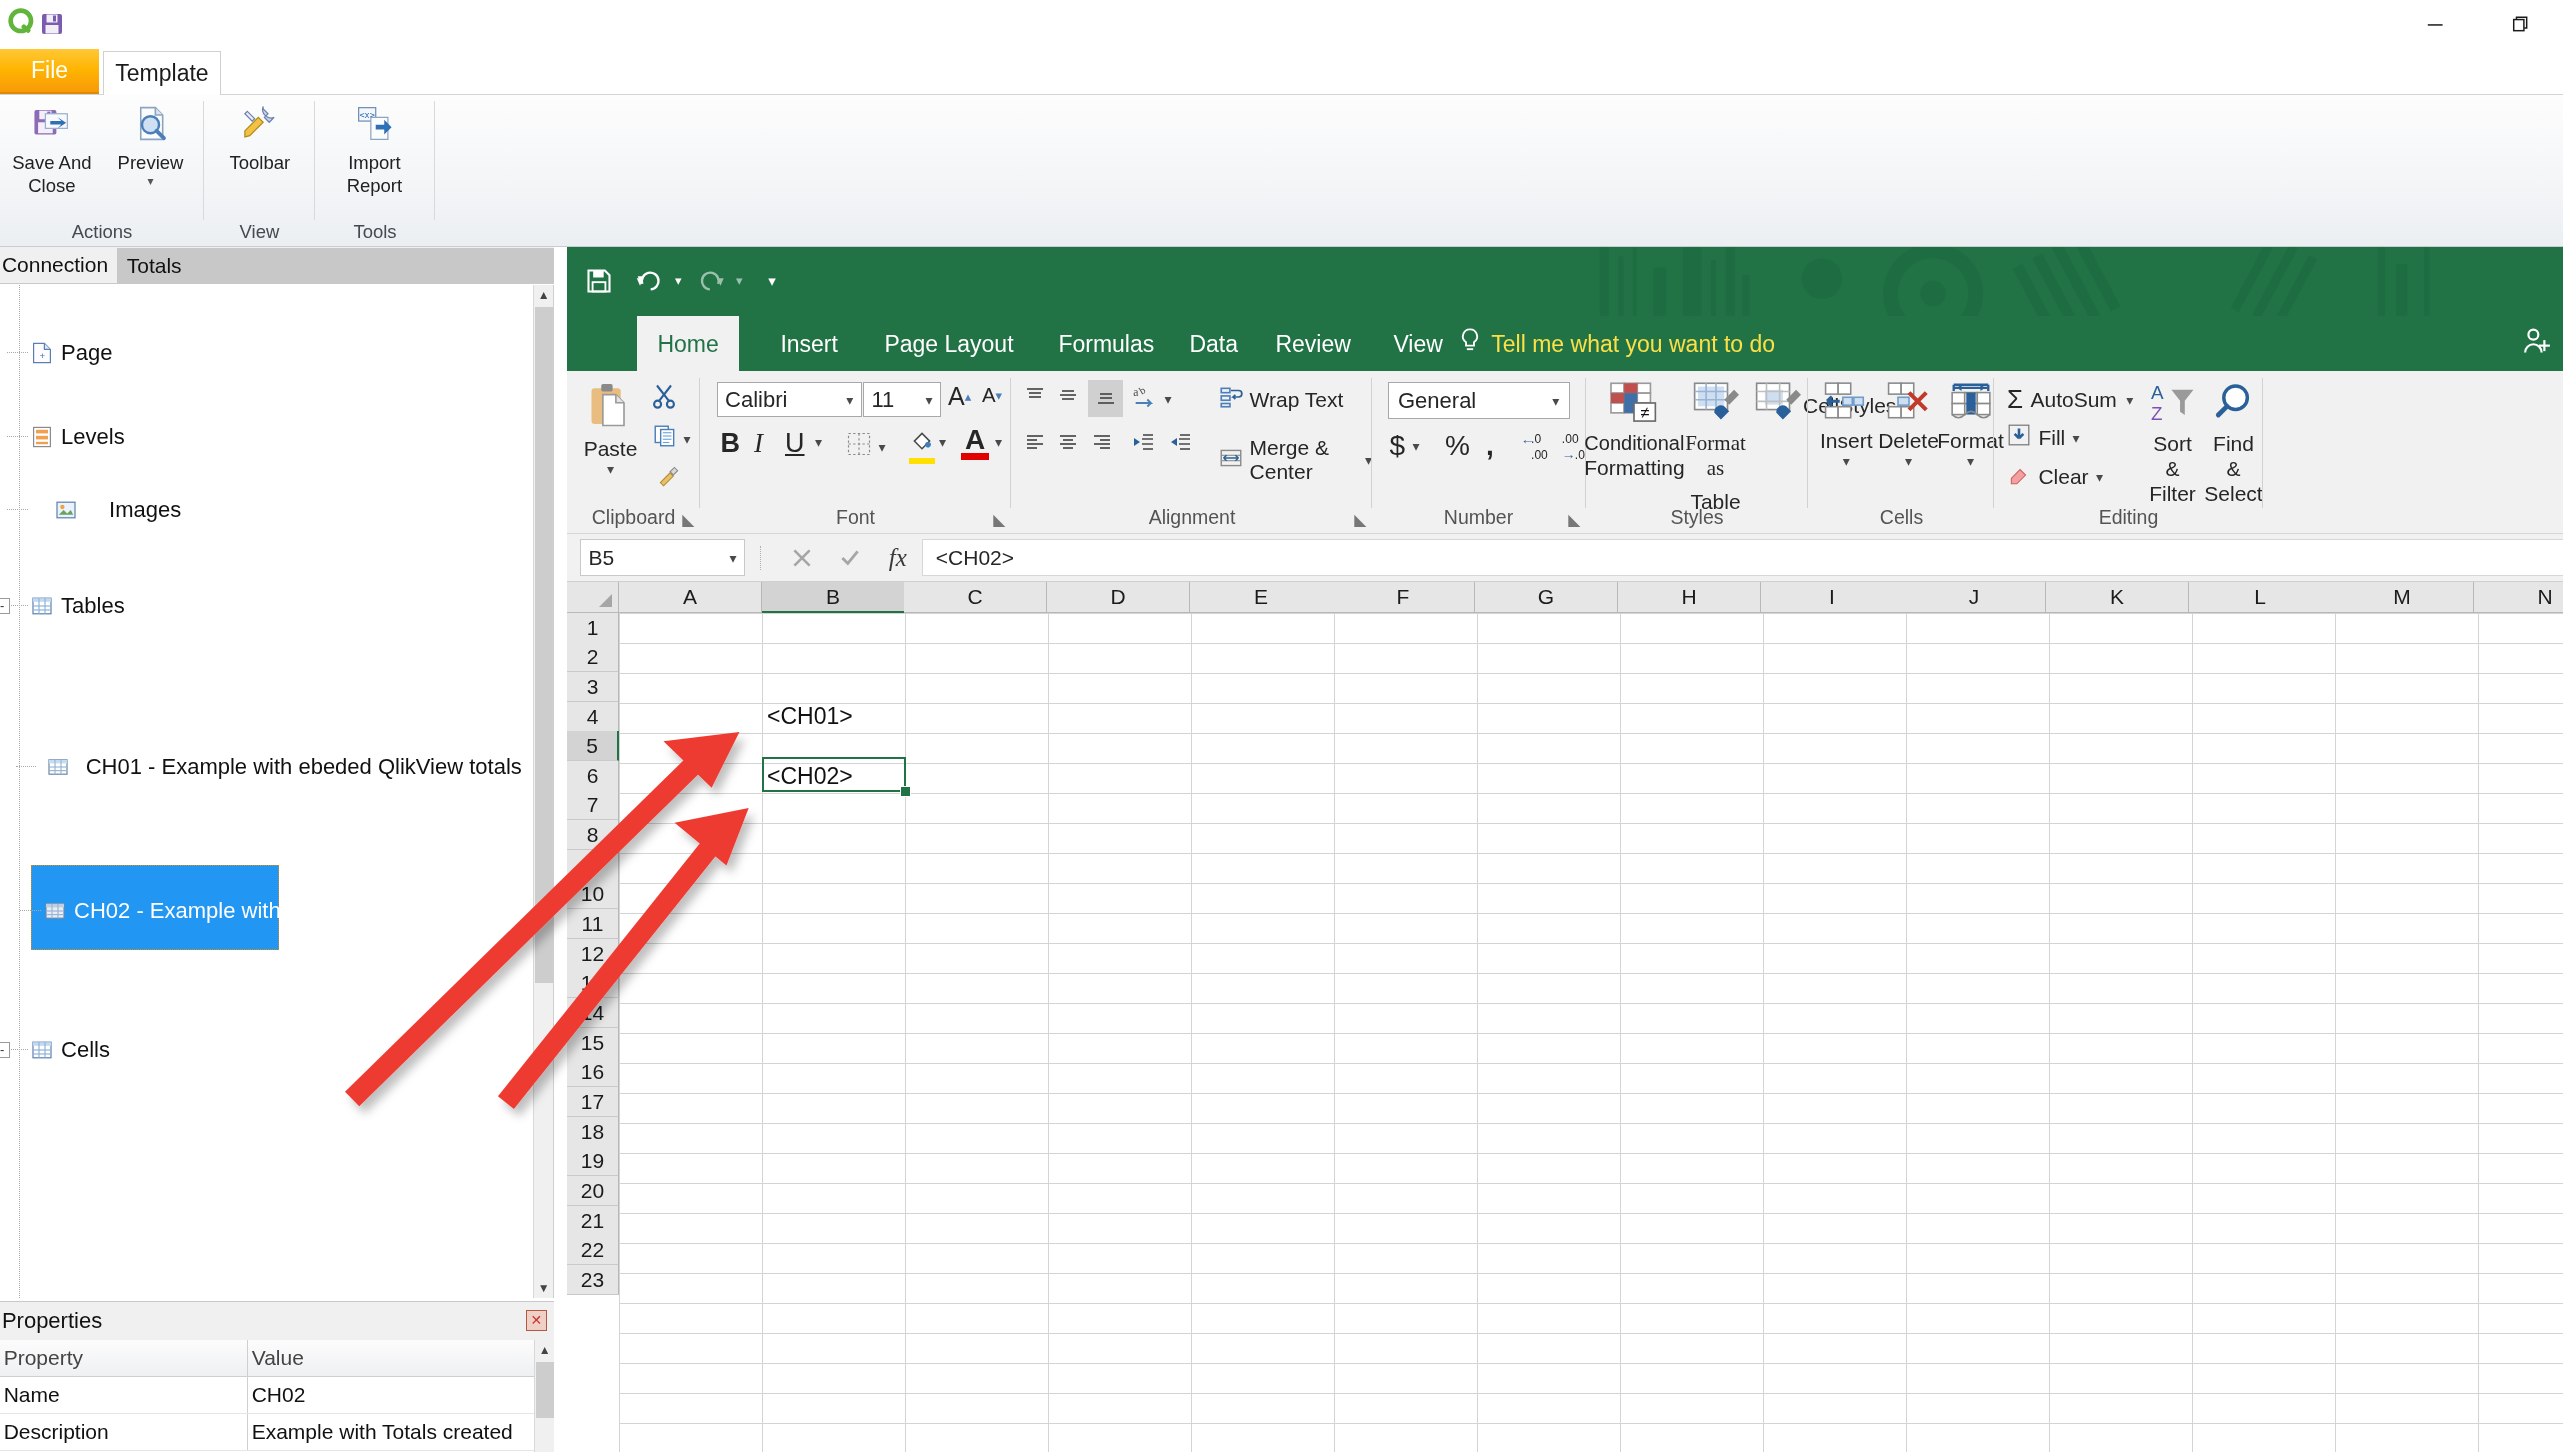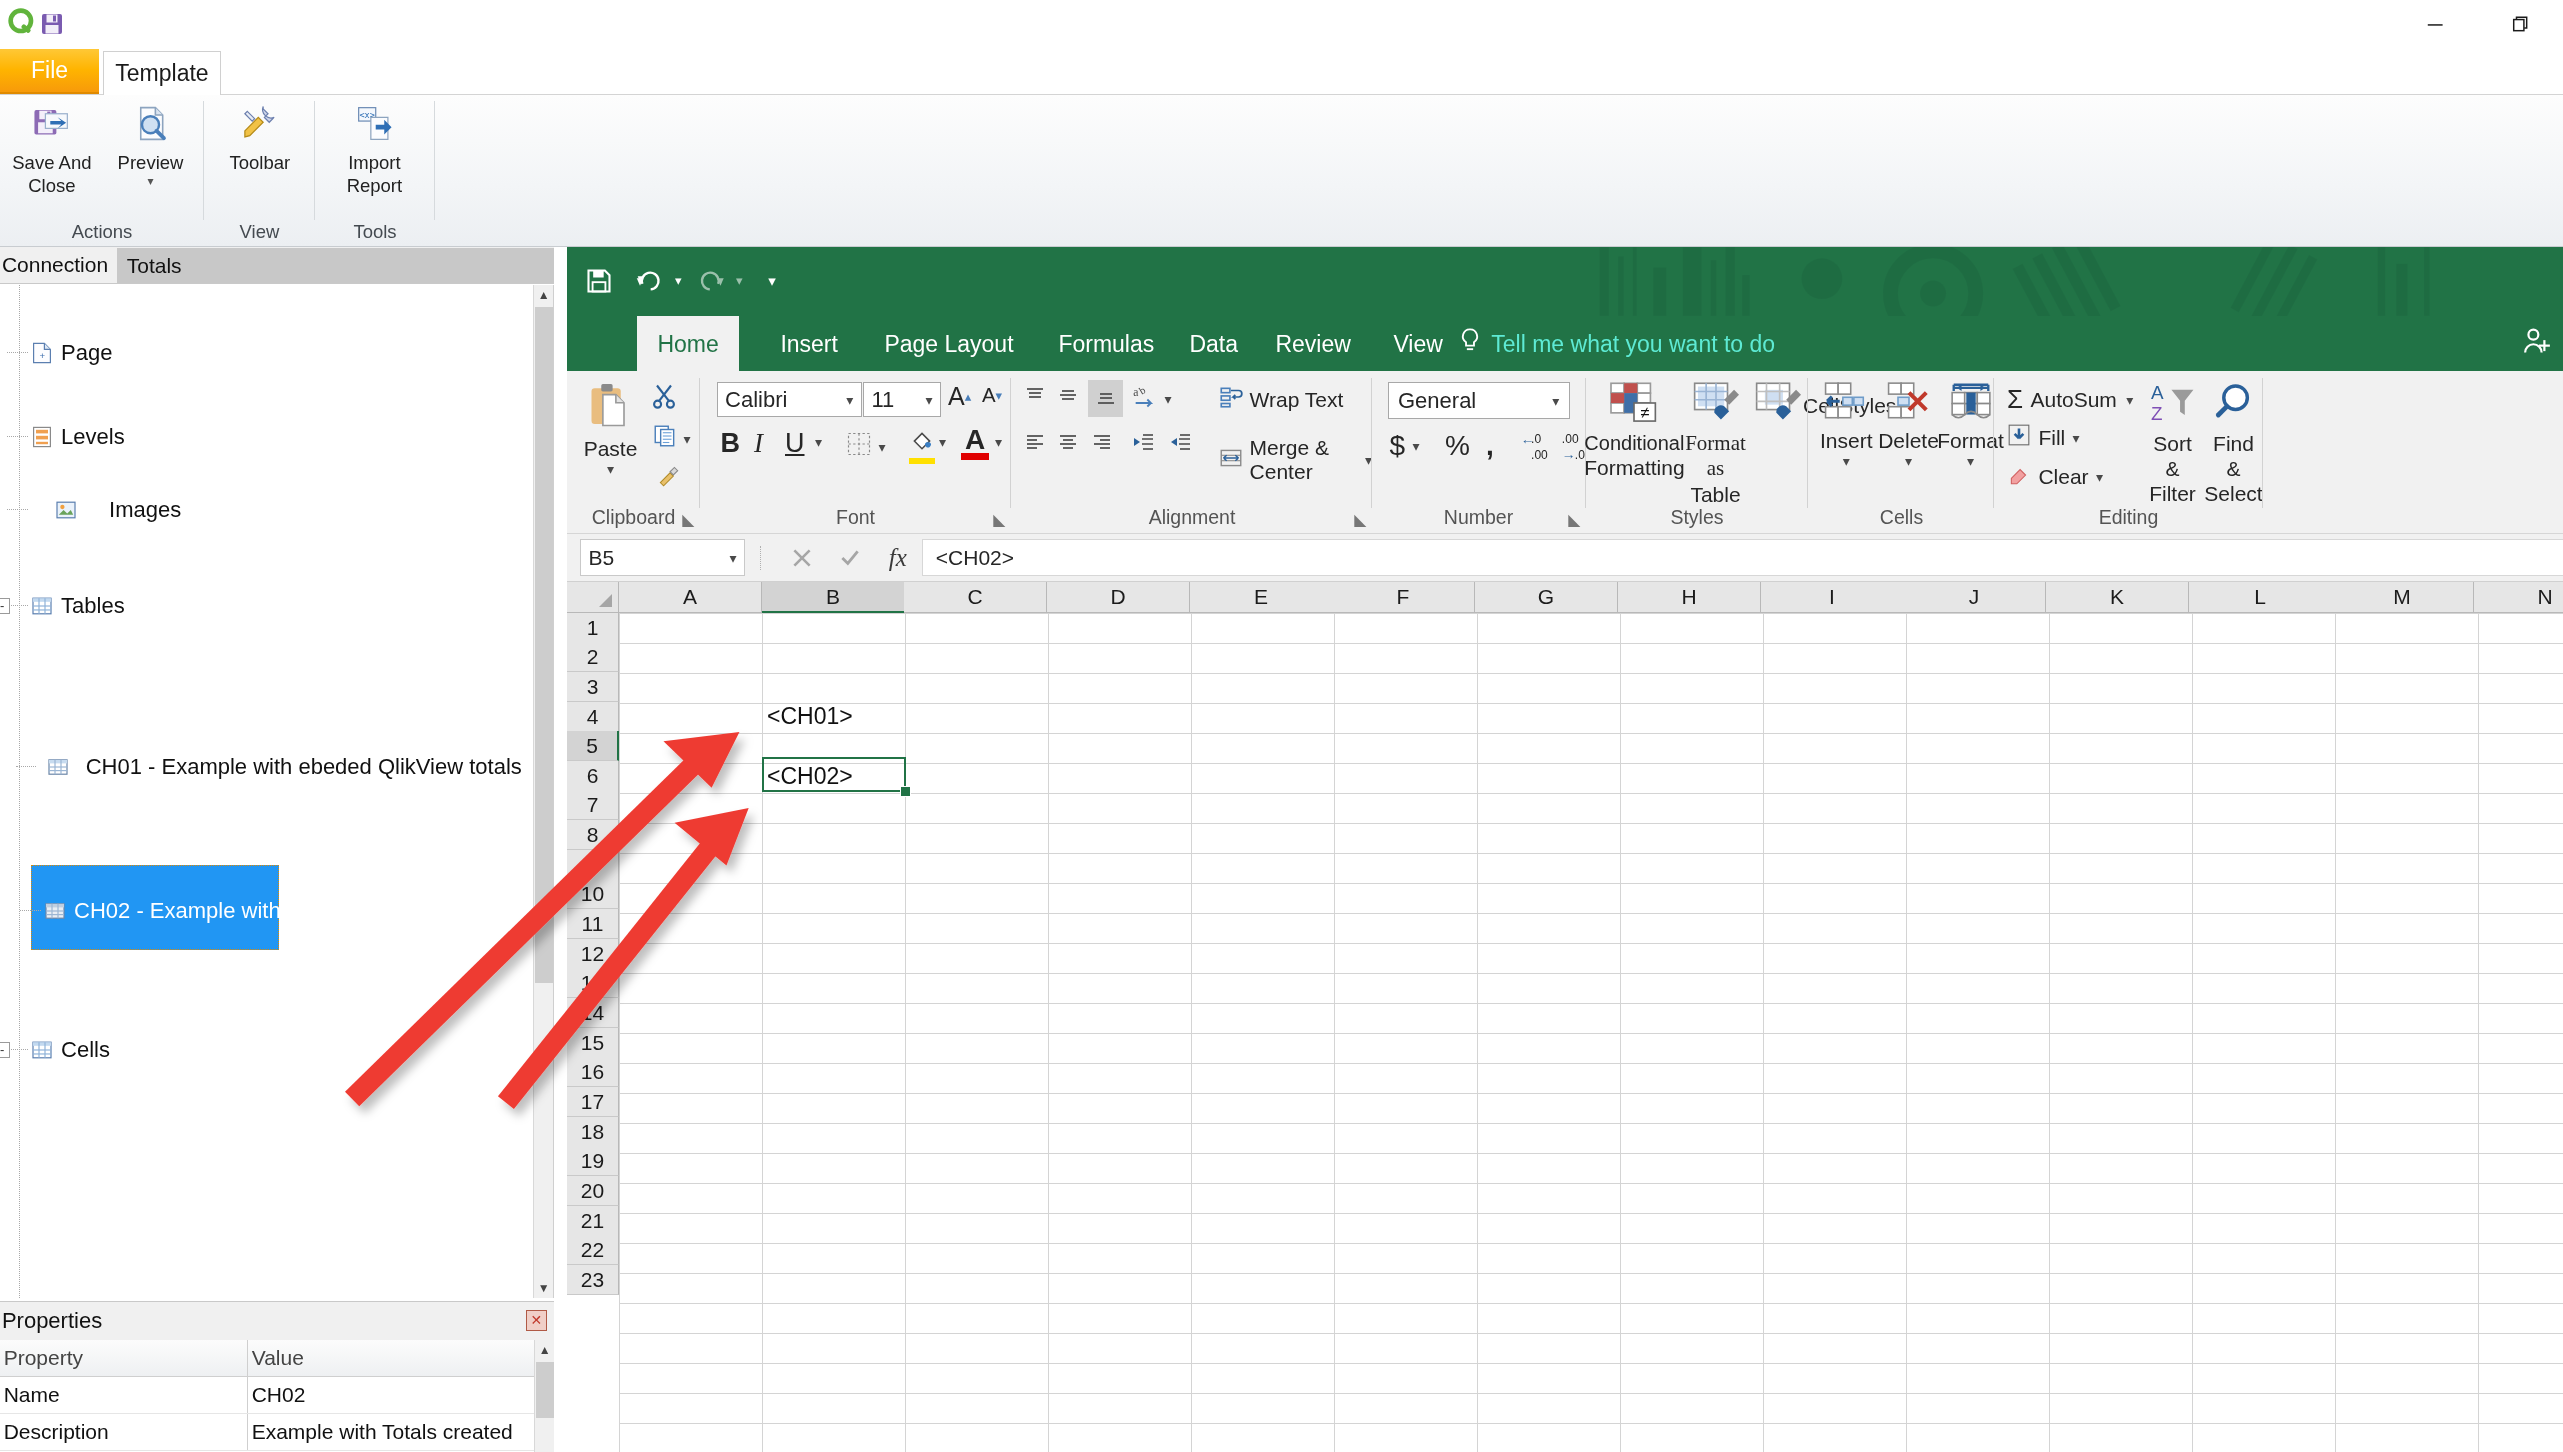--- a/index.html
+++ b/index.html
@@ -176,21 +176,21 @@
     background: #217346;
   }
   .xl-tab {
     position: absolute; top: 0; height: 56px; padding: 0 20.4px;
     display: flex; align-items: center; justify-content: center;
     color: #ffffff; font-size: 23px; white-space: nowrap;
   }
   .xl-tab.active { background: #f1f1f1; color: #217346; }
   .xl-tellme {
     position: absolute; top: 0; height: 56px; display: flex;
-    align-items: center; color: #5eead4; font-size: 23px; white-space: nowrap;
+    align-items: center; color: #fde047; font-size: 23px; white-space: nowrap;
   }
   .xl-signin {
     position: absolute; right: 9.3px; top: 9.3px; color: #fff;
   }
   .xl-ribbon {
     position: absolute; left: 0; top: 124px; width: 1996px; height: 163px;
     background: #f1f1f1; border-bottom: 0.9px solid #d6d6d6;
   }
   .xg { position: absolute; top: 0; height: 162px; }
   .xg .xsep { position: absolute; right: 0; top: 7.4px; width: 0.9px; height: 130px; background: #d2d2d2; }
@@ -902,21 +902,21 @@
                   <line x1="9" y1="2" x2="9" y2="18"></line>
                   <line x1="15" y1="2" x2="15" y2="18"></line>
                   <line x1="2" y1="7" x2="22" y2="7"></line>
                   <line x1="2" y1="12" x2="22" y2="12"></line>
                 </g>
               <path d="M20 12 l6 -6 l3 3 l-6 6z" fill="#8a8a8a"></path>
               <path d="M14 20 a4 4 0 0 1 6 -4 l3 3 l-5 5z" fill="#2a6099"></path>
             </svg>
           </span>
           <span style="font-size:21px;line-height:1.2;font-family:Liberation Serif, serif;">Format as</span>
-          <span style="font-size:21px;line-height:1.2;">Table</span>
+          <span style="font-size:21px;line-height:1.2;margin-top:7px;">Table</span>
         </div>
         <div class="xbtn" style="left:167px;top:9.3px;flex-direction:row;width:57px;text-align:center;">
           <span>
             <svg width="50" height="46" viewBox="0 0 30 28">
               <rect x="2" y="2" width="20" height="16" fill="#fff" stroke="#8a8a8a"></rect>
               <rect x="7" y="6" width="11" height="9" fill="#cfdff2"></rect>
               <g stroke="#bfbfbf">
                   <line x1="8" y1="2" x2="8" y2="18"></line>
                   <line x1="16" y1="2" x2="16" y2="18"></line>
                   <line x1="2" y1="7" x2="22" y2="7"></line>

